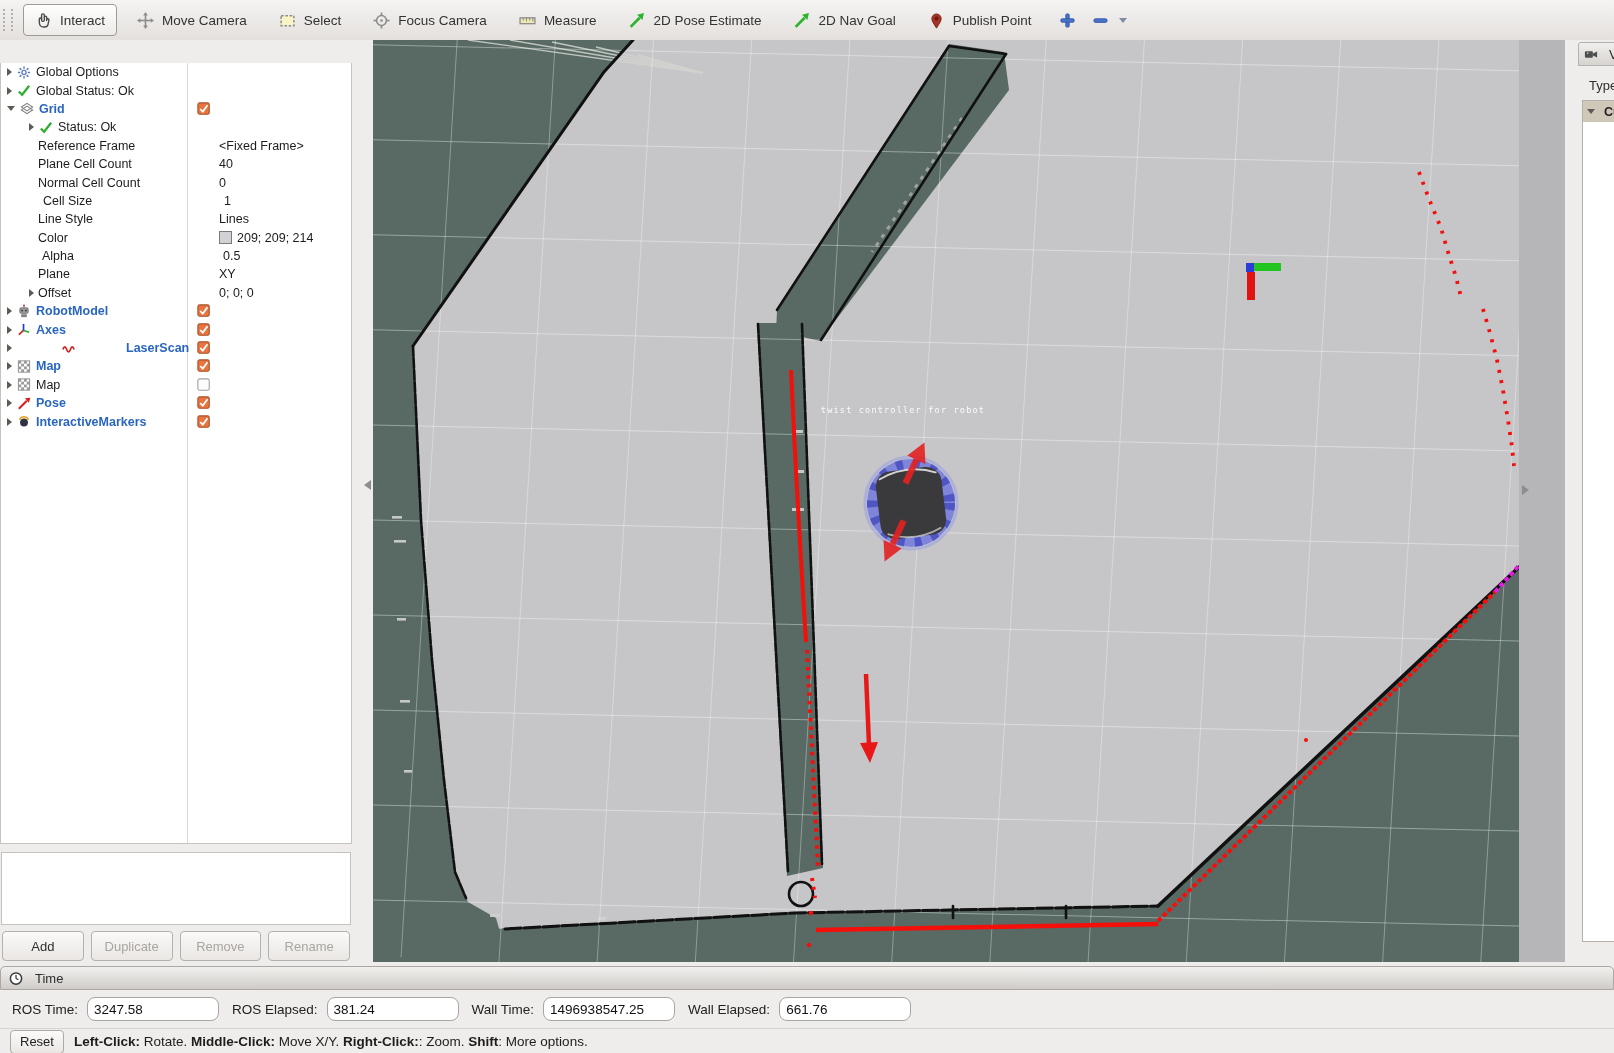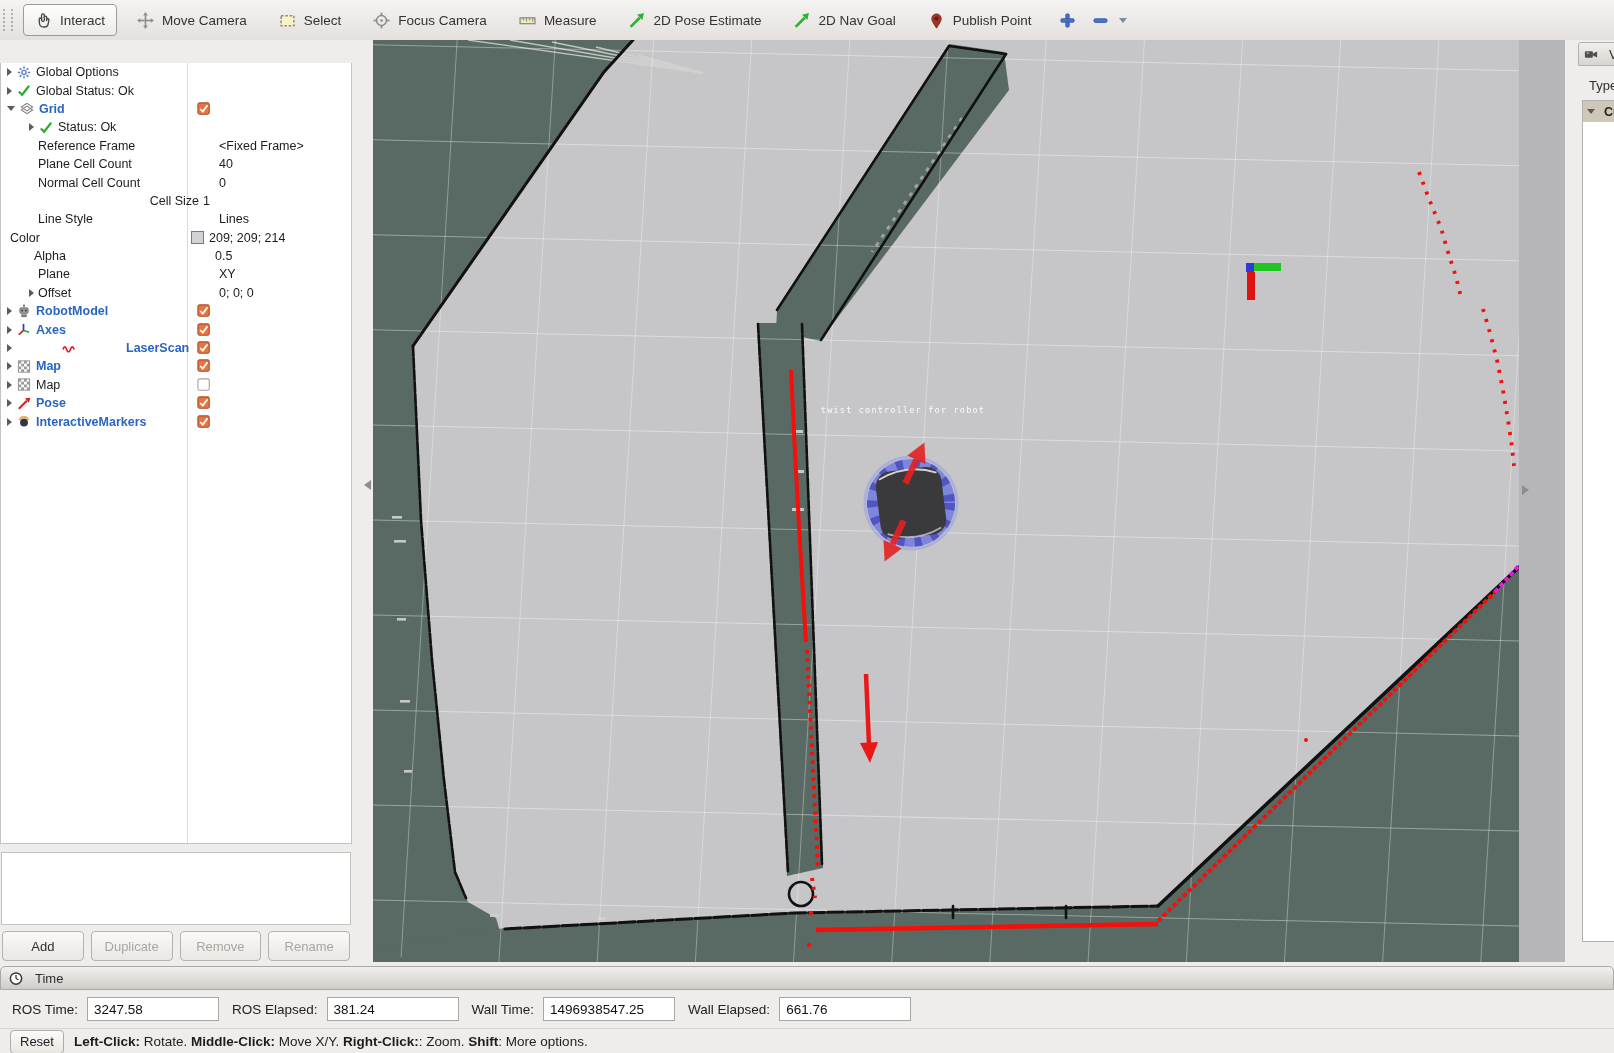--- a/index.html
+++ b/index.html
@@ -66,21 +66,21 @@
   .views-box{position:absolute;left:17px;top:60px;width:200px;height:840px;background:#fff;border:1px solid #b4b0ab;}
   .views-cv{height:21px;background:#cfc7b8;display:flex;align-items:center;padding:0 4px;gap:5px;
     font-size:12.5px;font-weight:bold;color:#222;}
 
   
   .time-panel{position:absolute;left:0;top:966px;width:1614px;height:62px;background:#efedeb;}
   .time-header{height:22px;background:linear-gradient(#f2f0ee,#cfccc8);border:1px solid #aba7a2;
     border-radius:5px 5px 0 0;display:flex;align-items:center;gap:7px;padding:0 7px;font-size:13px;color:#2e2e2e;}
   .time-fields{display:flex;align-items:center;gap:9px;padding:7px 0 0 8px;font-size:13.5px;}
   .tf-label{color:#222;margin-left:4px;white-space:nowrap;}
-  .tf-input{width:118px;height:22px;border:1px solid #a9a5a0;border-radius:0;background:#fff;
+  .tf-input{width:118px;height:22px;border:1px solid #a9a5a0;border-radius:8px;background:#fff;
     font-size:13.5px;padding:0 6px;display:flex;align-items:center;color:#111;}
 
   
   .status-bar{position:absolute;left:0;top:1028px;width:1614px;height:25px;background:#efedeb;
     border-top:1px solid #d7d4d0;display:flex;align-items:center;gap:10px;font-size:13.5px;}
   .reset-btn{margin-left:10px;height:22px;padding:0 9px;border:1px solid #aeaaa5;border-radius:4px;
     background:linear-gradient(#fcfbfa,#e9e6e2);display:flex;align-items:center;font-size:13px;color:#222;}
   .help-text{color:#1d1d1d;white-space:nowrap;}
   .help-text b{font-weight:bold;}
 </style>
@@ -265,49 +265,49 @@
         <div class="trow">
           <div class="tleft" style="padding-left: 28px;">
             <span class="exp none"></span>
             <span class="tlabel">Normal Cell Count</span>
           </div>
           <div class="tright">
             <span>0</span>
           </div>
         </div>
         <div class="trow">
-          <div class="tleft" style="padding-left: 12px; justify-content: flex-end;">
+          <div class="tleft" style="padding-left: 33px;">
             <span class="exp none"></span>
             <span class="tlabel">Cell Size</span>
           </div>
           <div class="tright">
             <span>1</span>
           </div>
         </div>
         <div class="trow">
           <div class="tleft" style="padding-left: 28px;">
             <span class="exp none"></span>
             <span class="tlabel">Line Style</span>
           </div>
           <div class="tright">
             <span>Lines</span>
           </div>
         </div>
         <div class="trow">
-          <div class="tleft" style="">
+          <div class="tleft" style="padding-left: 28px;">
             <span class="exp none"></span>
             <span class="tlabel">Color</span>
           </div>
           <div class="tright">
             <span class="swatch" style="background: rgb(209, 209, 214);"></span>
             <span>209; 209; 214</span>
           </div>
         </div>
         <div class="trow">
-          <div class="tleft" style="padding-left: 24px;">
+          <div class="tleft" style="padding-left: 32px;">
             <span class="exp none"></span>
             <span class="tlabel">Alpha</span>
           </div>
           <div class="tright">
             <span>0.5</span>
           </div>
         </div>
         <div class="trow">
           <div class="tleft" style="padding-left: 28px;">
             <span class="exp none"></span>

